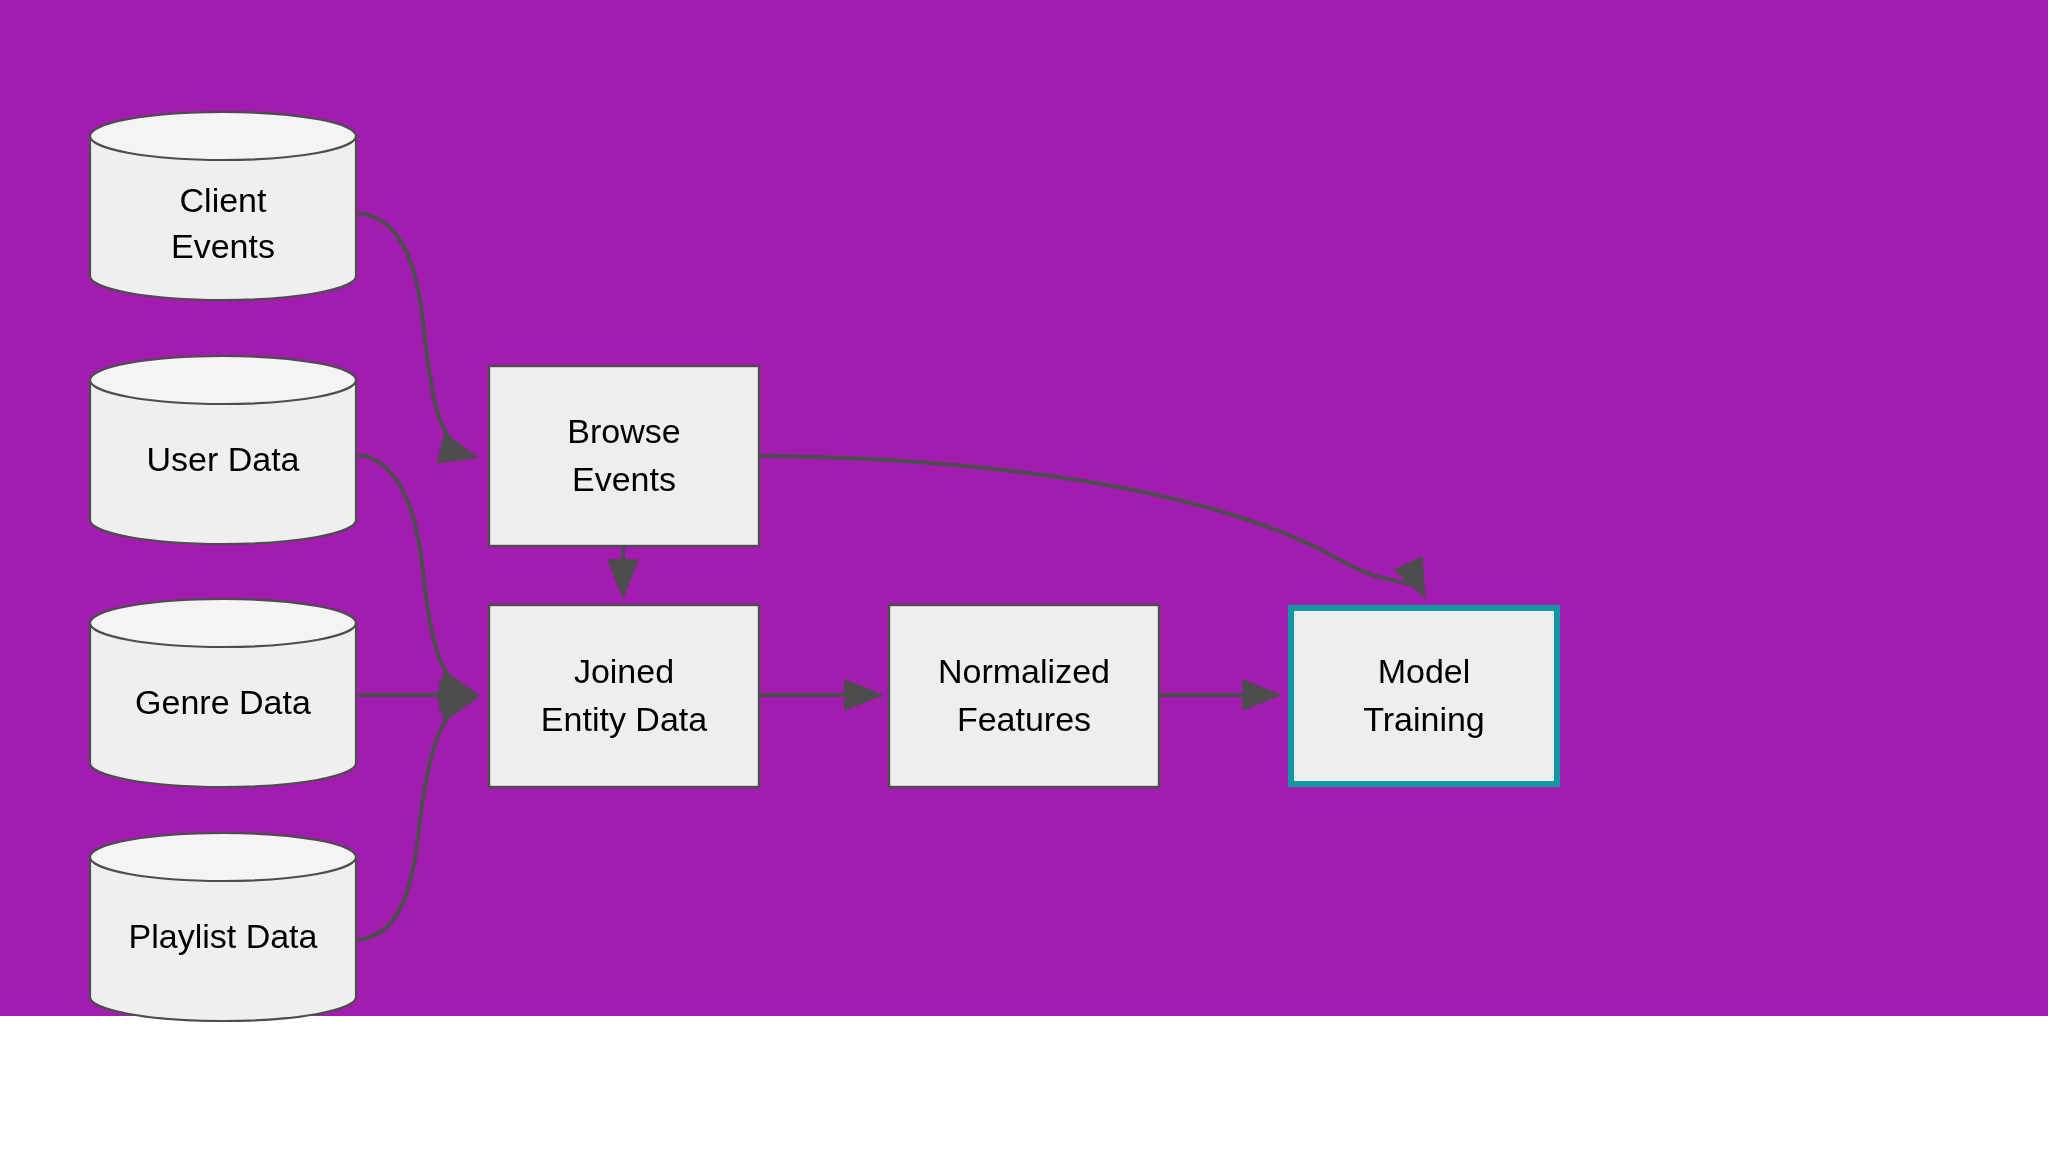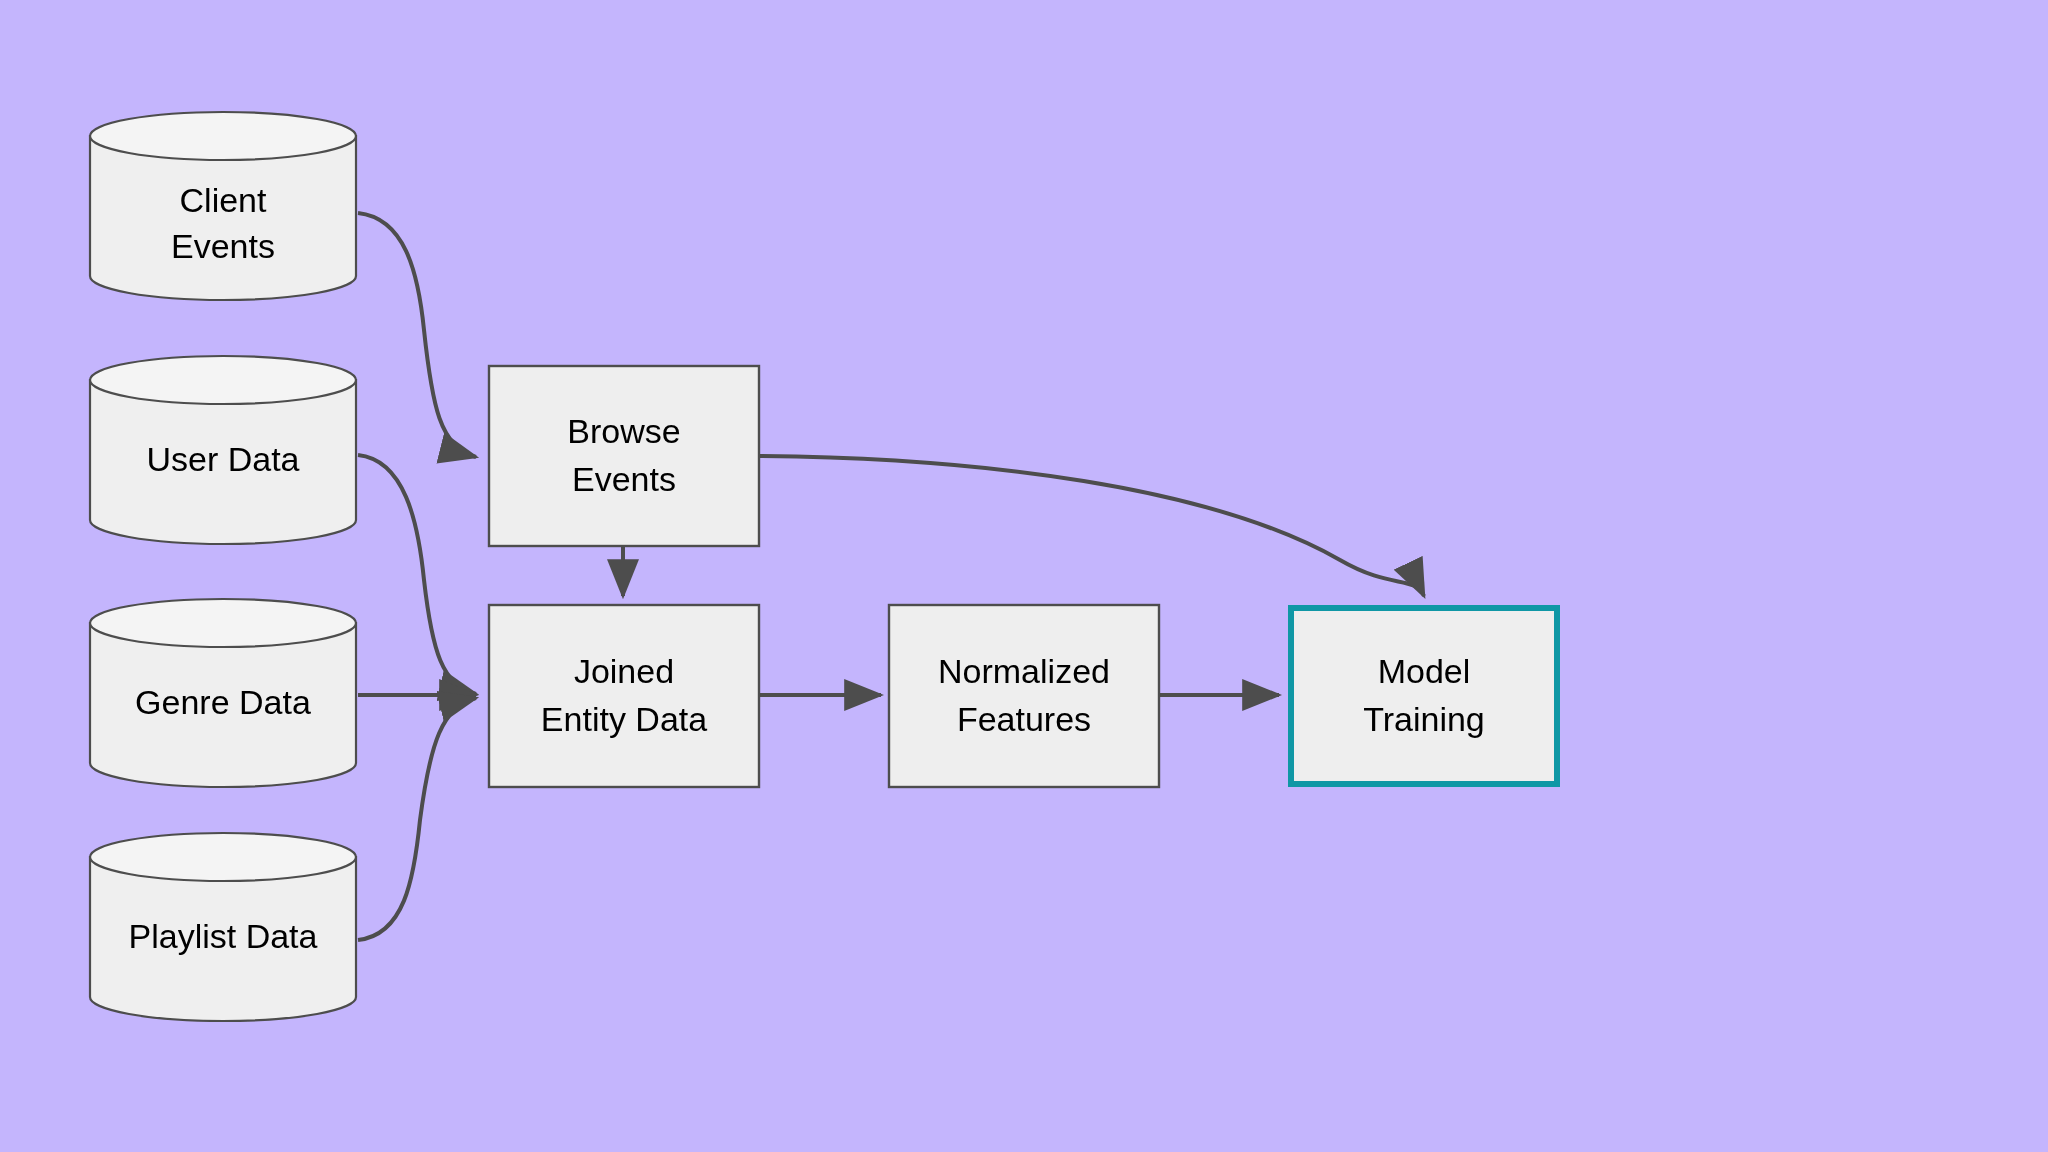--- a/index.html
+++ b/index.html
@@ -9,22 +9,22 @@
   }
   body {
     width: 2048px;
     height: 1152px;
     overflow: hidden;
     font-family: "Liberation Sans", sans-serif;
   }
   #diagram-root {
     position: relative;
     width: 2048px;
-    height: 1152px;
-    background: #c4b5fd;
+    height: 1016px;
+    background: #a21caf;
   }
   #flow-svg {
     position: absolute;
     top: 0;
     left: 0;
     width: 2048px;
     height: 1152px;
     display: block;
   }
   .node-label {

